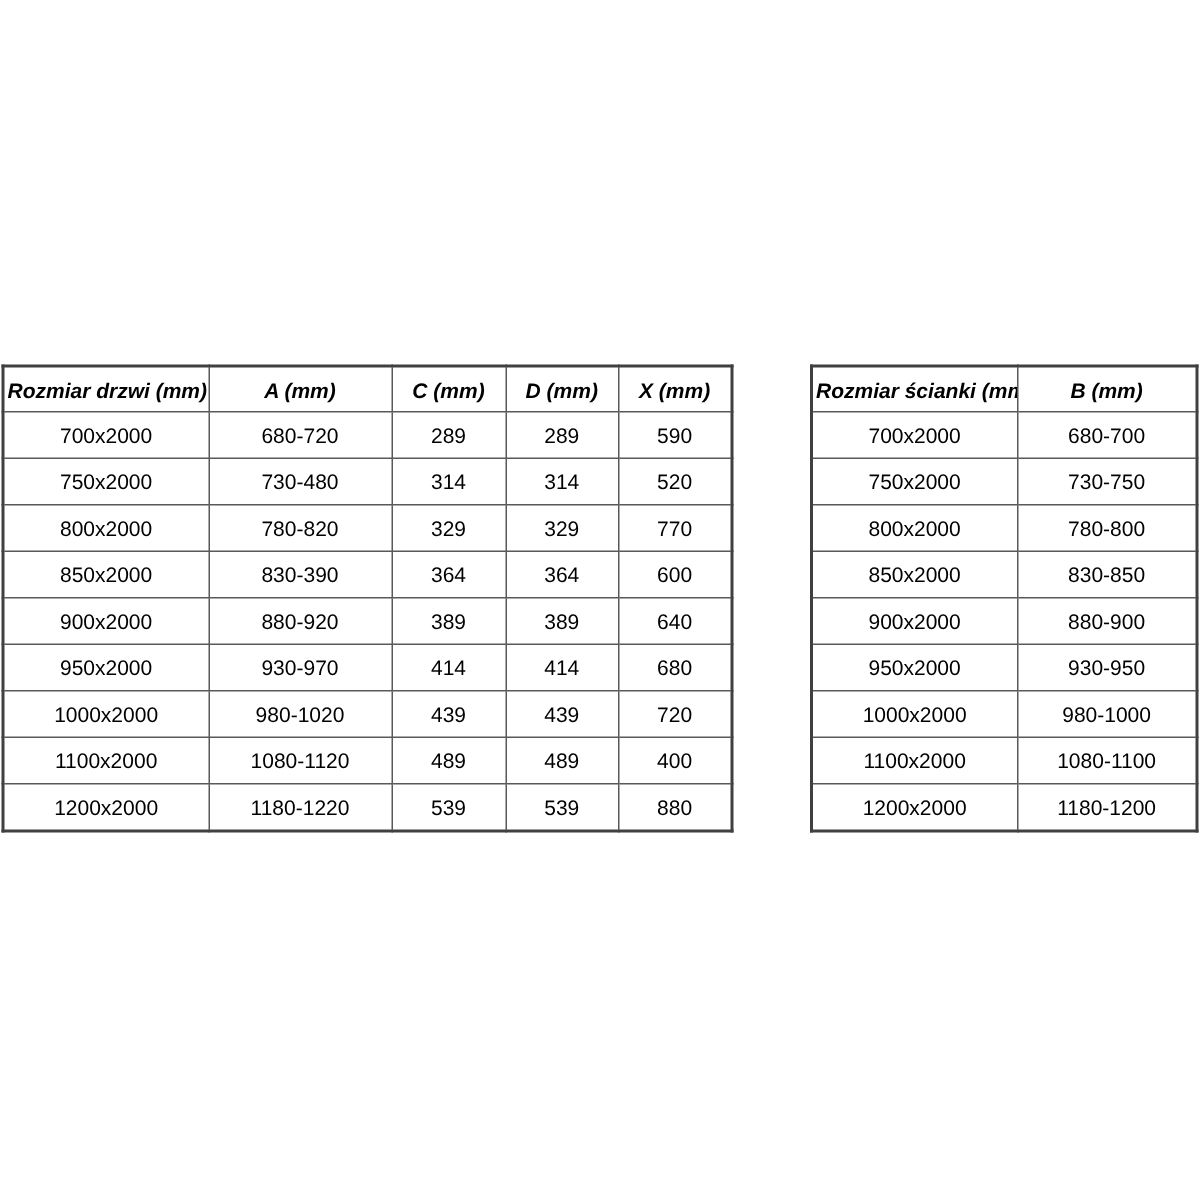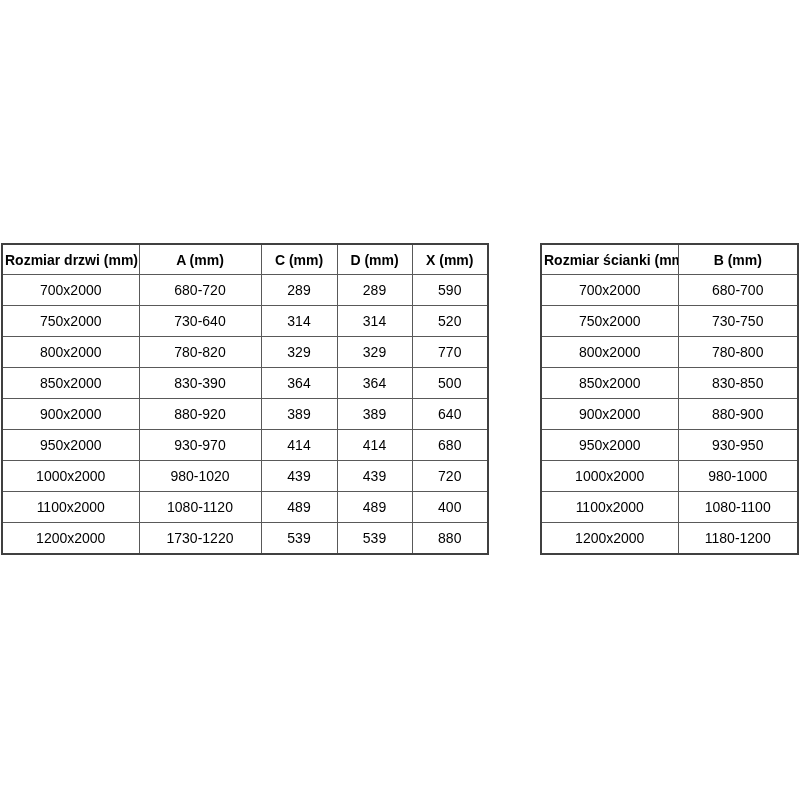--- a/index.html
+++ b/index.html
@@ -29,20 +29,21 @@
     border: 1px solid #595959;
     text-align: center;
     vertical-align: middle;
     padding: 0 2px;
     overflow: hidden;
     white-space: nowrap;
   }
   table.spec-table th {
     font-weight: bold;
     height: 29px;
+    font-style: italic;
   }
   table.spec-table td {
     font-weight: normal;
     height: 30px;
   }
   #door-table {
     left: 1px;
     top: 243px;
     width: 486px;
   }
@@ -84,38 +85,38 @@
       <tbody>
         <tr>
           <td>700x2000</td>
           <td>680-720</td>
           <td>289</td>
           <td>289</td>
           <td>590</td>
         </tr>
         <tr>
           <td>750x2000</td>
-          <td>730-640</td>
+          <td>730-480</td>
           <td>314</td>
           <td>314</td>
           <td>520</td>
         </tr>
         <tr>
           <td>800x2000</td>
           <td>780-820</td>
           <td>329</td>
           <td>329</td>
           <td>770</td>
         </tr>
         <tr>
           <td>850x2000</td>
           <td>830-390</td>
           <td>364</td>
           <td>364</td>
-          <td>500</td>
+          <td>600</td>
         </tr>
         <tr>
           <td>900x2000</td>
           <td>880-920</td>
           <td>389</td>
           <td>389</td>
           <td>640</td>
         </tr>
         <tr>
           <td>950x2000</td>
@@ -133,21 +134,21 @@
         </tr>
         <tr>
           <td>1100x2000</td>
           <td>1080-1120</td>
           <td>489</td>
           <td>489</td>
           <td>400</td>
         </tr>
         <tr>
           <td>1200x2000</td>
-          <td>1730-1220</td>
+          <td>1180-1220</td>
           <td>539</td>
           <td>539</td>
           <td>880</td>
         </tr>
       </tbody>
     </table>
 
   <table id="wall-table" class="spec-table">
     <colgroup>
       <col class="c0">

